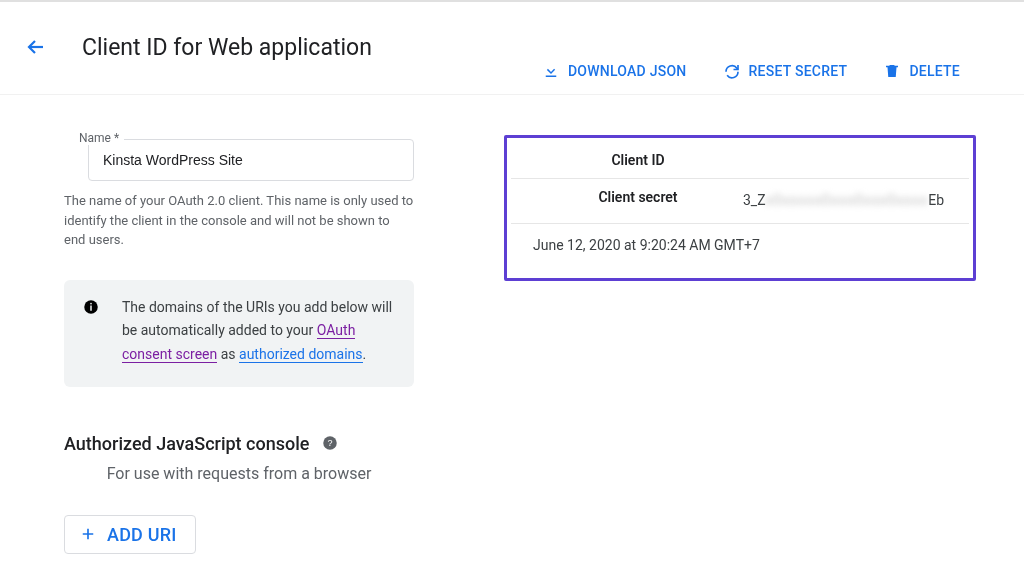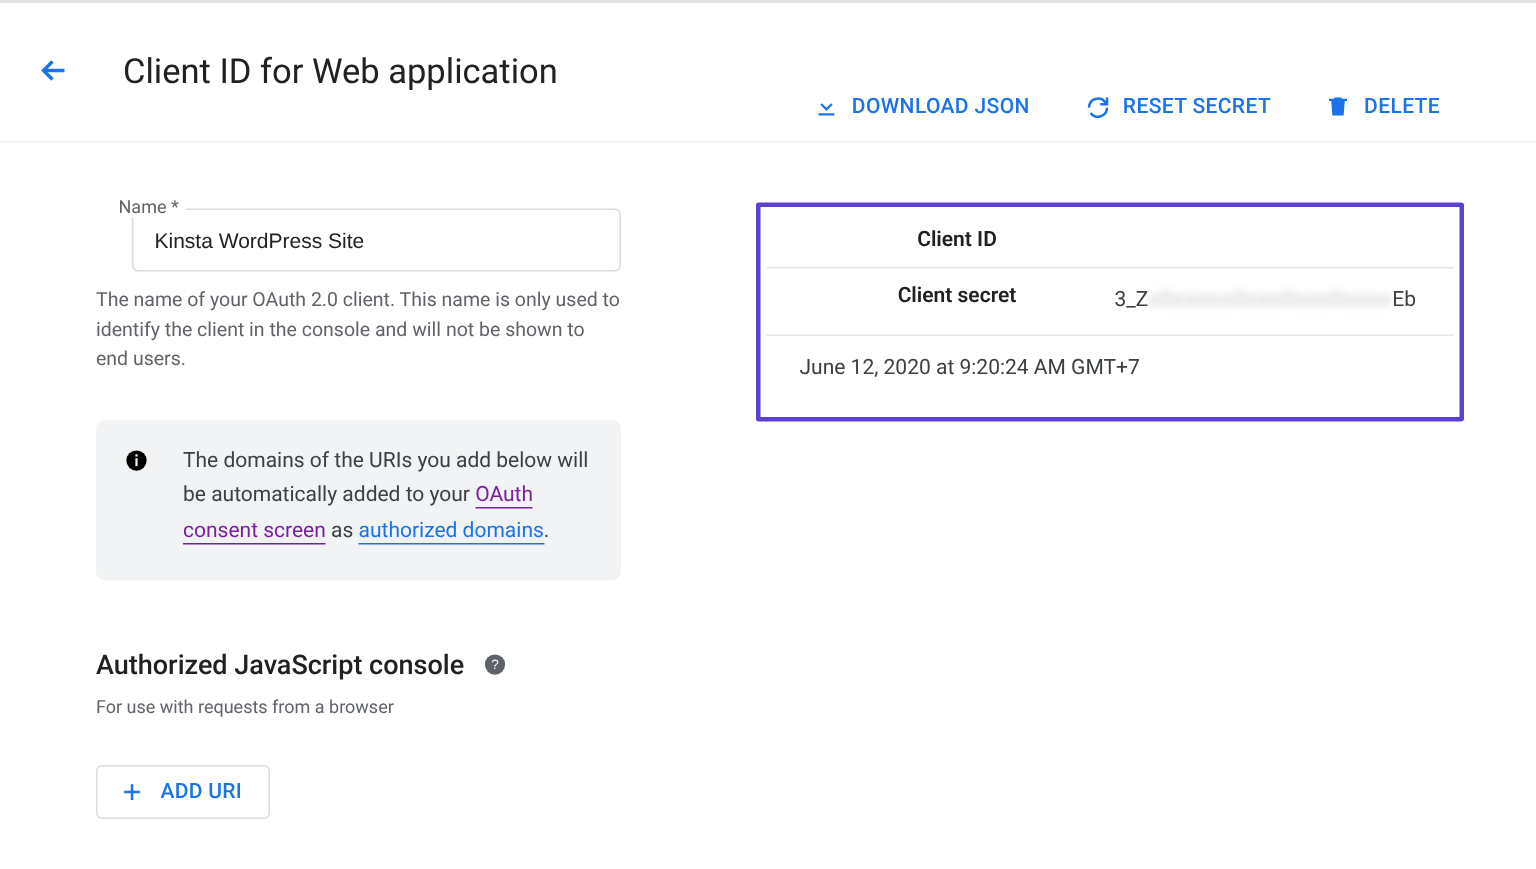--- a/index.html
+++ b/index.html
@@ -133,34 +133,35 @@
     display: flex;
     align-items: center;
     gap: 12px;
   }
   .help-icon {
     width: 18px; height: 18px;
     color: var(--muted);
   }
   .section-sub {
     color: var(--muted);
-    font-size: 12px;
+    font-size: 16px;
     margin-top: 10px;
+    text-align: center;
   }
   .add-btn {
     display: inline-flex;
     align-items: center;
     gap: 10px;
     border: 1px solid var(--border);
     border-radius: 4px;
     padding: 8px 18px 8px 14px;
     margin-top: 32px;
     color: var(--blue);
     font-weight: 500;
-    font-size: 14px;
+    font-size: 18px;
     cursor: pointer;
     letter-spacing: .2px;
   }
   .add-btn svg { width: 18px; height: 18px; }
   .cred-panel {
     border: 3px solid var(--highlight);
     border-radius: 2px;
     padding: 10px 4px;
     text-align: center;
   }

